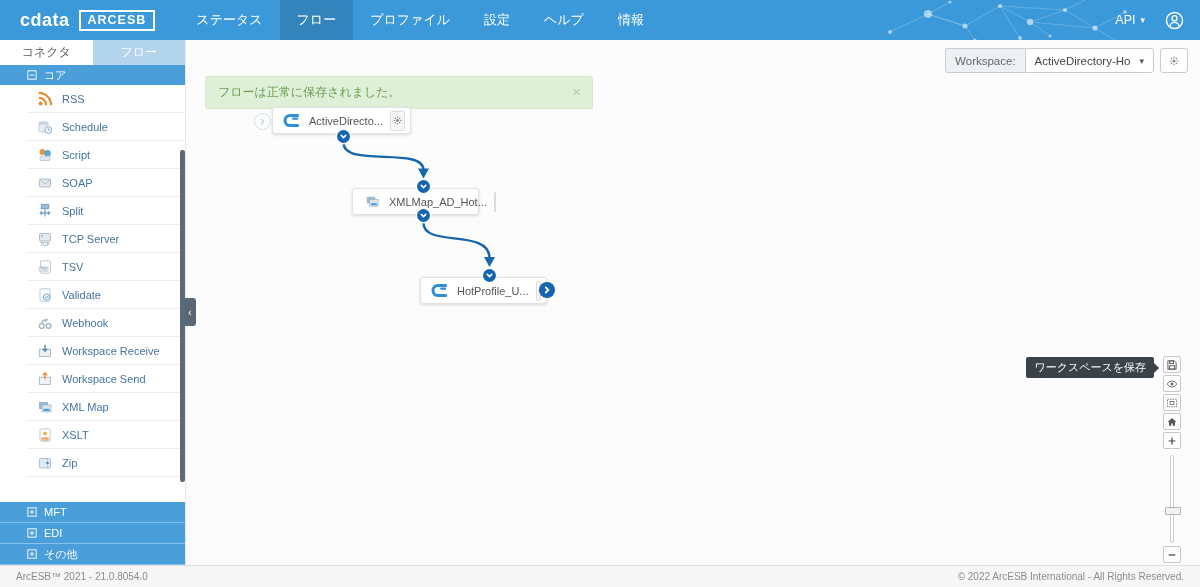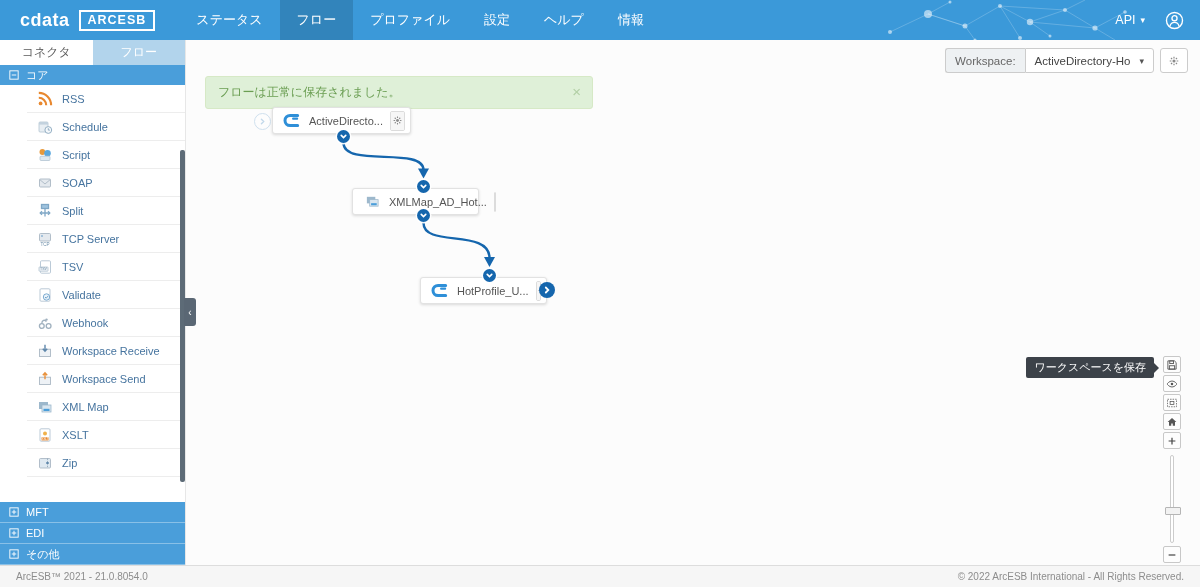--- a/index.html
+++ b/index.html
@@ -23,21 +23,21 @@
   .user-btn svg{width:19px;height:19px;display:block;}
 
   
   .sidebar{position:absolute;left:0;top:40px;width:185px;bottom:22px;background:#fff;z-index:20;
            display:flex;flex-direction:column;border-right:1px solid #e7e7e7;}
   .side-tabs{display:flex;height:25px;flex:none;}
   .side-tab{flex:1;display:flex;align-items:center;justify-content:center;font-size:12px;
             background:#b2d4ec;color:#fff;cursor:pointer;}
   .side-tab.active{background:#fff;color:#5a5a5a;}
   .section-header{height:20px;flex:none;background:#4a9eda;color:#fff;font-size:11px;
-                  display:flex;align-items:center;gap:7px;padding-left:9px;cursor:pointer;}
+                  display:flex;align-items:center;gap:7px;padding-left:27px;cursor:pointer;}
   .sq-icon{width:10px;height:10px;}
   .sq-icon svg{width:10px;height:10px;display:block;}
   .items{flex:1;overflow:hidden;}
   .side-item{height:27px;display:flex;align-items:center;gap:9px;padding-left:10px;
              border-bottom:1px solid #ededed;cursor:pointer;background:#fff;margin-left:27px;}
   .item-icon{width:16px;height:16px;flex:none;}
   .item-icon svg{width:16px;height:16px;display:block;}
   .item-label{font-size:11px;color:#46749f;}
   .collapsed{flex:none;}
   .collapsed .section-header{border-bottom:1px solid rgba(255,255,255,.35);}

